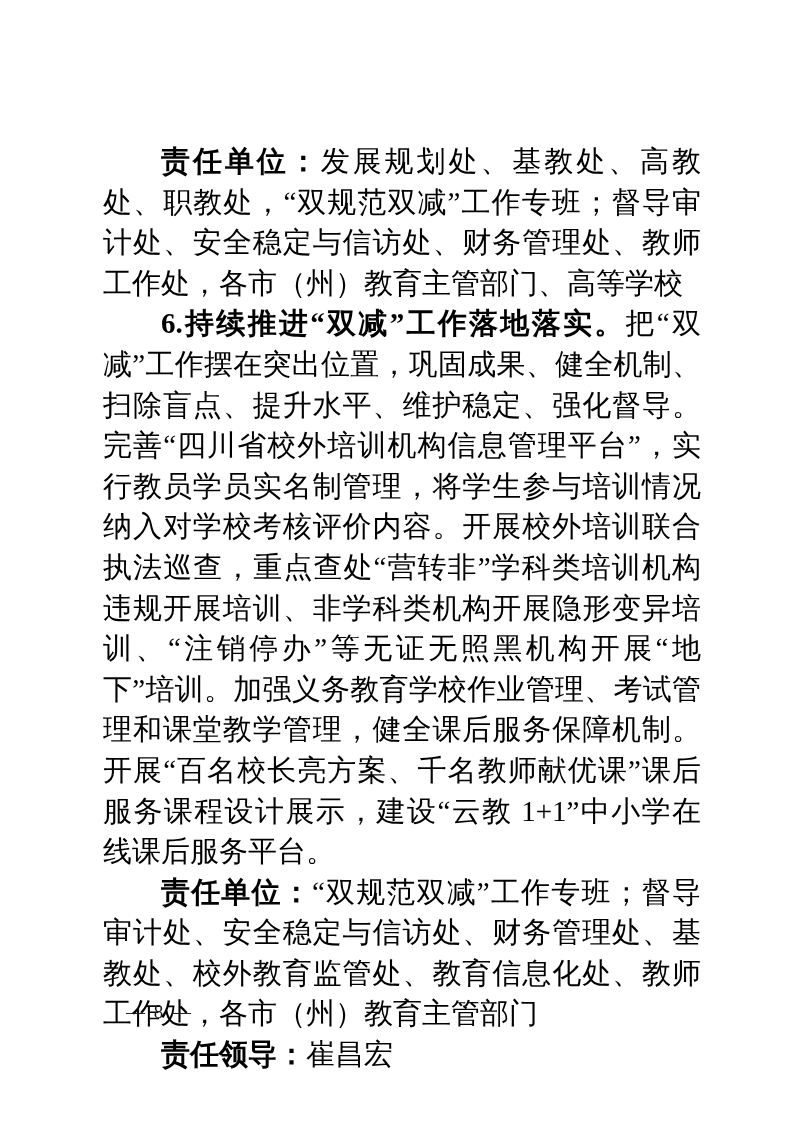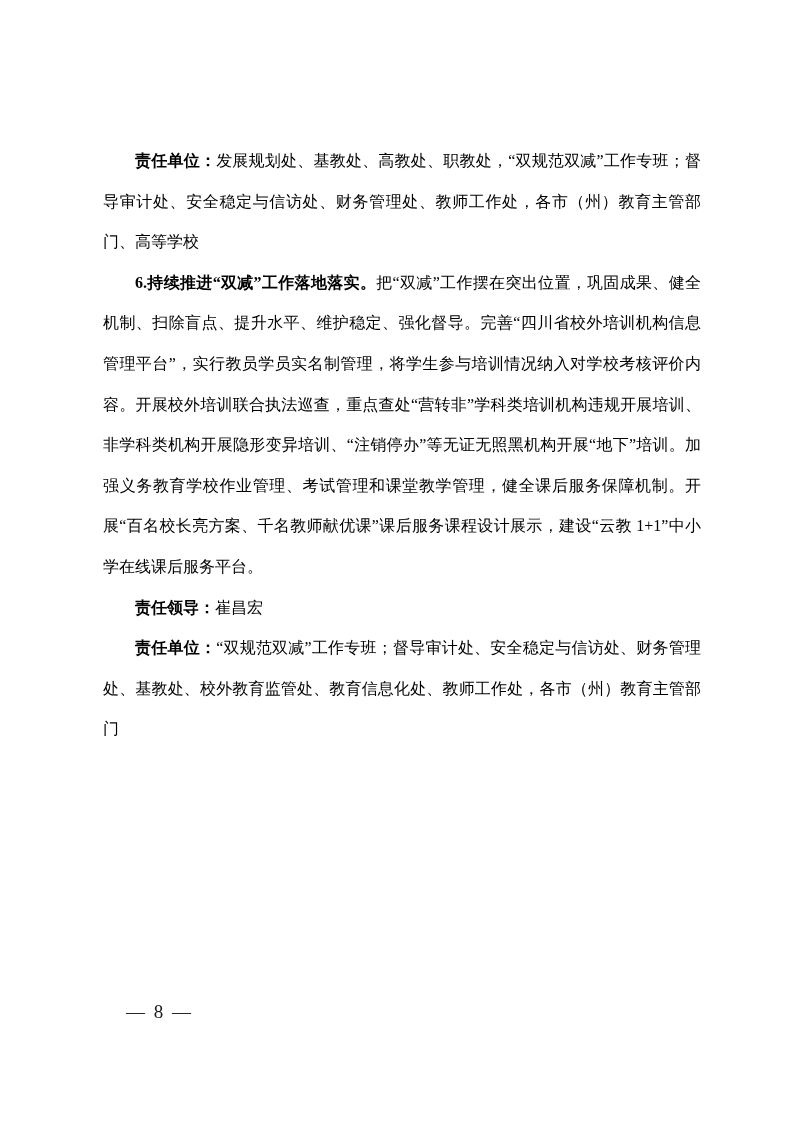--- a/index.html
+++ b/index.html
@@ -14,21 +14,21 @@
     background: #ffffff;
     color: #000000;
     font-family: "Liberation Serif", serif;
     overflow: hidden;
   }
   .content {
     position: absolute;
     left: 103px;
     top: 141px;
     width: 598px;
-    font-size: 16px;
+    font-size: 29px;
     line-height: 40.6px;
     text-align: justify;
     text-justify: inter-ideograph;
   }
   .para {
     margin: 0;
     padding: 0;
     text-indent: 2em;
     word-break: break-all;
   }
@@ -46,17 +46,17 @@
     font-family: "Liberation Serif", serif;
   }
 </style>
 </head>
 <body>
 
 <div class="page">
   <div class="content">
     <p class="para"><span class="lead">责任单位：</span><span>发展规划处、基教处、高教处、职教处，“双规范双减”工作专班；督导审计处、安全稳定与信访处、财务管理处、教师工作处，各市（州）教育主管部门、高等学校</span></p>
     <p class="para"><span class="lead">6.持续推进“双减”工作落地落实。</span><span>把“双减”工作摆在突出位置，巩固成果、健全机制、扫除盲点、提升水平、维护稳定、强化督导。完善“四川省校外培训机构信息管理平台”，实行教员学员实名制管理，将学生参与培训情况纳入对学校考核评价内容。开展校外培训联合执法巡查，重点查处“营转非”学科类培训机构违规开展培训、非学科类机构开展隐形变异培训、“注销停办”等无证无照黑机构开展“地下”培训。加强义务教育学校作业管理、考试管理和课堂教学管理，健全课后服务保障机制。开展“百名校长亮方案、千名教师献优课”课后服务课程设计展示，建设“云教 1+1”中小学在线课后服务平台。</span></p>
+    <p class="para"><span class="lead">责任单位：</span><span>“双规范双减”工作专班；督导审计处、安全稳定与信访处、财务管理处、基教处、校外教育监管处、教育信息化处、教师工作处，各市（州）教育主管部门</span></p>
     <p class="para"><span class="lead">责任领导：</span><span>崔昌宏</span></p>
-    <p class="para"><span class="lead">责任单位：</span><span>“双规范双减”工作专班；督导审计处、安全稳定与信访处、财务管理处、基教处、校外教育监管处、教育信息化处、教师工作处，各市（州）教育主管部门</span></p>
   </div>
   <div class="footer">— 8 —</div>
 </div>
 
 </body></html>

